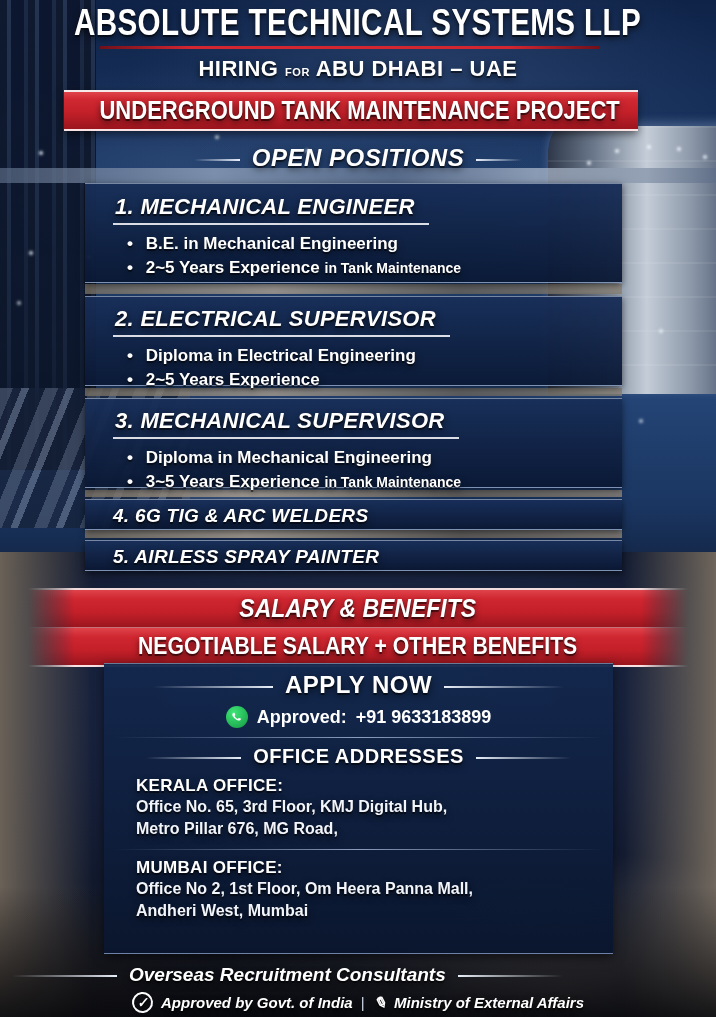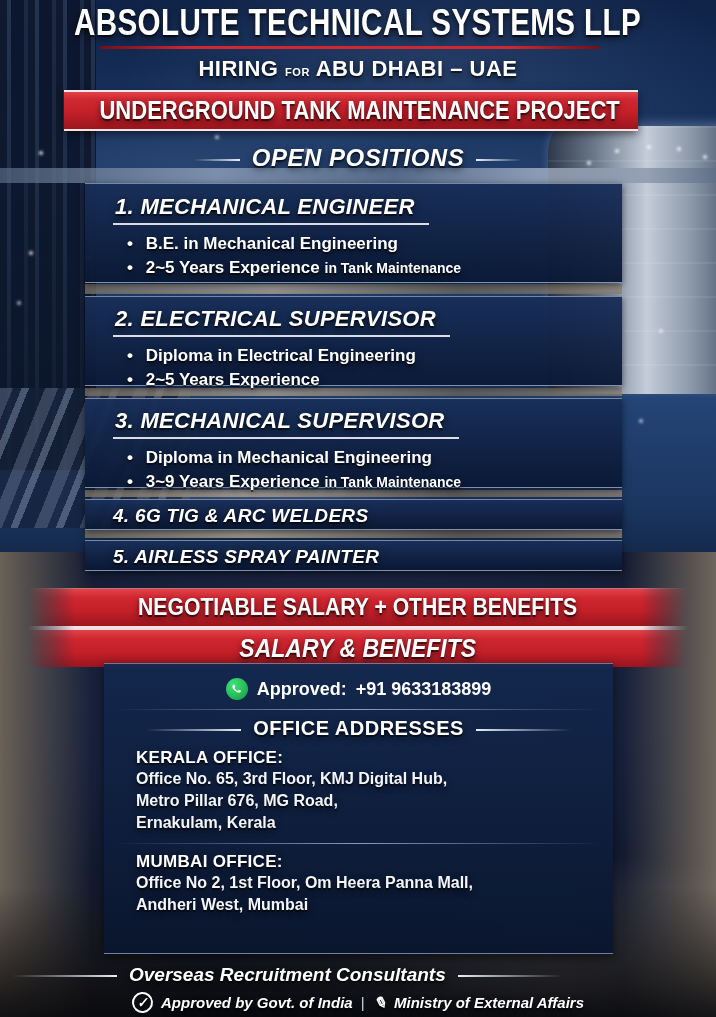--- a/index.html
+++ b/index.html
@@ -215,50 +215,53 @@
   <div class="panel p3">
     <span class="pos-title shadow">
       <span>3.</span>
       <span>MECHANICAL SUPERVISOR</span>
     </span>
     <div class="bullets">
       <div class="bullet shadow">
         <span>Diploma in Mechanical Engineering</span>
       </div>
       <div class="bullet shadow">
-        <span>3~9 Years Experience</span>
+        <span>3~5 Years Experience</span>
         <span class="small">in Tank Maintenance</span>
       </div>
     </div>
   </div>
 
   <div class="panel p4">
     <span class="pos-title-plain shadow">
       <span>4.</span>
       <span>6G TIG &amp; ARC WELDERS</span>
     </span>
   </div>
 
   <div class="panel p5">
     <span class="pos-title-plain shadow">
       <span>5.</span>
       <span>AIRLESS SPRAY PAINTER</span>
     </span>
   </div>
 
   <div class="salary-block">
+    <div class="salary-row salary-row1 shadow">
+      <span class="xc">SALARY &amp; BENEFITS</span>
+    </div>
     <div class="salary-row salary-row2 shadow">
       <span class="xc">NEGOTIABLE SALARY + OTHER BENEFITS</span>
     </div>
-    <div class="salary-row salary-row1 shadow">
-      <span class="xc">SALARY &amp; BENEFITS</span>
-    </div>
   </div>
 
   <div class="apply-panel">
+    <div class="apply-title shadow">
+      <span class="dash dash-l"></span><span>APPLY NOW</span><span class="dash dash-r"></span>
+    </div>
 
     <div class="contact-row">
       <span class="wa-icon">
         <svg width="16" height="16" viewBox="0 0 24 24">
           <path fill="#ffffff" d="M17.4 14.4c-.3-.2-1.9-.9-2.2-1-.3-.1-.5-.2-.7.2-.2.3-.8 1-1 1.2-.2.2-.4.2-.7 0-.3-.2-1.4-.5-2.6-1.6-1-.9-1.6-1.9-1.8-2.2-.2-.3 0-.5.1-.7l.5-.6c.2-.2.2-.3.3-.6.1-.2 0-.4 0-.6-.1-.2-.7-1.8-1-2.4-.3-.6-.5-.5-.7-.5h-.6c-.2 0-.6.1-.9.4-.3.3-1.1 1.1-1.1 2.6s1.1 3 1.3 3.2c.2.2 2.2 3.4 5.4 4.7.8.3 1.4.5 1.8.7.8.2 1.5.2 2 .1.6-.1 1.9-.8 2.2-1.5.3-.7.3-1.4.2-1.5-.1-.1-.3-.2-.5-.3z"></path>
         </svg>
       </span>
       <span>Approved:</span>
       <span>+91 9633183899</span>
     </div>
@@ -266,21 +269,20 @@
     <div class="sep"></div>
 
     <div class="offices-title shadow">
       <span class="dash dash-l"></span><span>OFFICE ADDRESSES</span><span class="dash dash-r"></span>
     </div>
 
     <div class="office">
       <div class="office-name shadow">KERALA OFFICE:</div>
       <div class="office-line shadow">Office No. 65, 3rd Floor, KMJ Digital Hub,</div>
       <div class="office-line shadow">Metro Pillar 676, MG Road,</div>
-      <div class="office-line shadow">Ernakulam, Kerala</div>
     </div>
 
     <div class="sep"></div>
 
     <div class="office">
       <div class="office-name shadow">MUMBAI OFFICE:</div>
       <div class="office-line shadow">Office No 2, 1st Floor, Om Heera Panna Mall,</div>
       <div class="office-line shadow">Andheri West, Mumbai</div>
     </div>
   </div>

